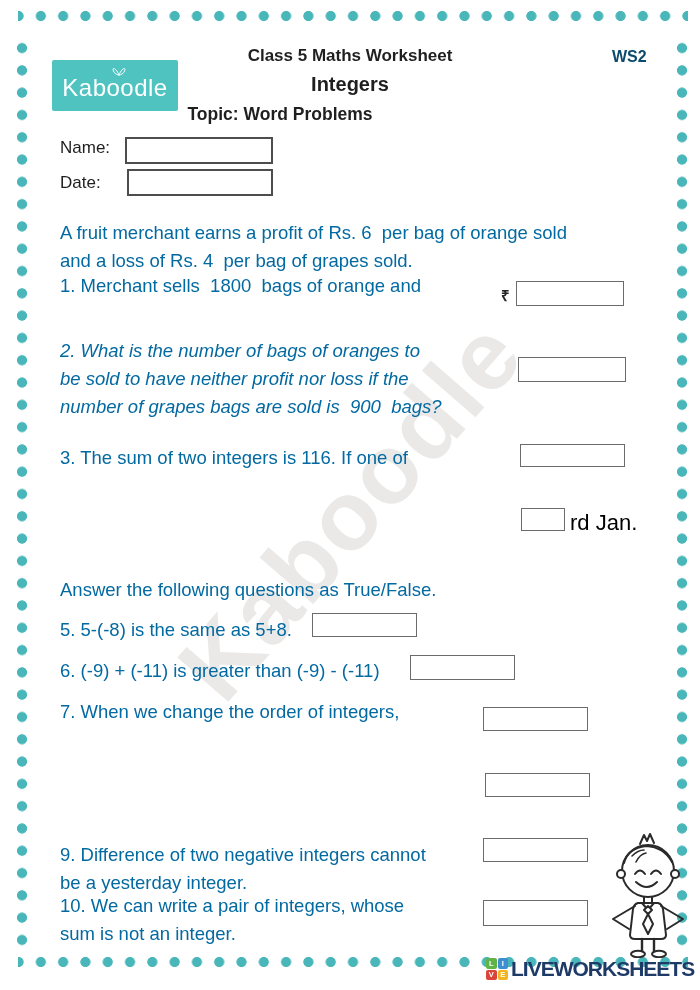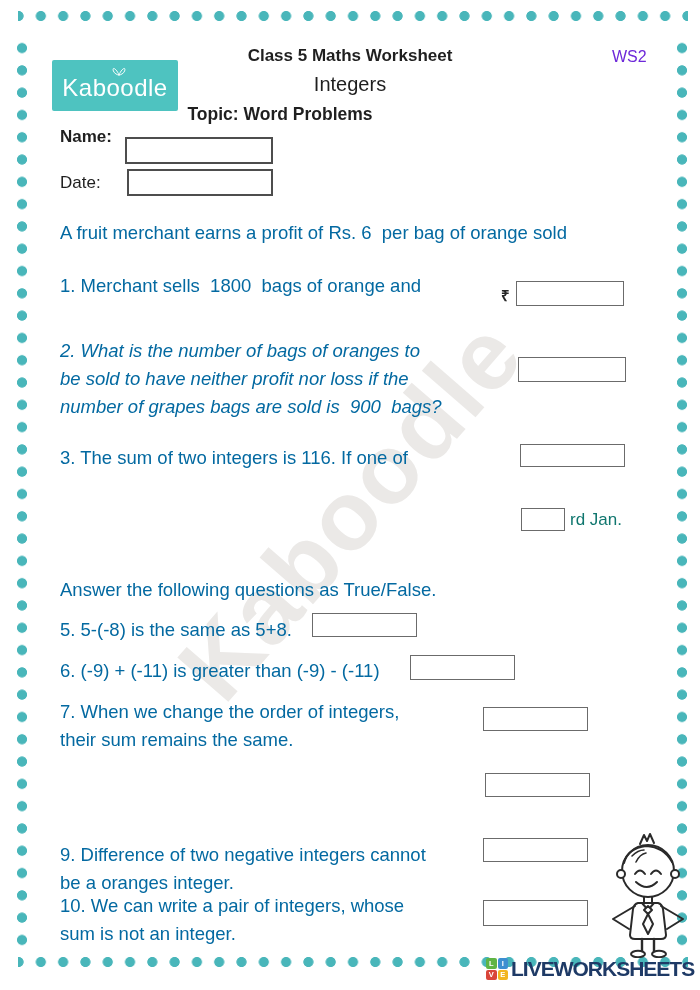--- a/index.html
+++ b/index.html
@@ -19,33 +19,33 @@
   }
   .content{position:absolute;inset:0;z-index:1;}
   
   .logo{
     position:absolute;left:52px;top:60px;width:126px;height:51px;background:#4ec3c0;
     border-radius:2px;display:flex;align-items:center;justify-content:center;
   }
   .logo-text{color:#fff;font-size:24px;font-weight:500;letter-spacing:.5px;margin-top:4px;}
   .butterfly{position:absolute;left:59px;top:5px;width:16px;height:12px;}
   .ws-title{position:absolute;left:0;top:46px;width:700px;text-align:center;font-size:17px;font-weight:600;color:#1f1f1f;}
-  .ws-code{position:absolute;left:612px;top:48px;font-size:16px;font-weight:400;color:#6d28d9;}
-  .ws-subject{position:absolute;left:0;top:73px;width:700px;text-align:center;font-size:20px;font-weight:400;color:#1f1f1f;}
+  .ws-code{position:absolute;left:612px;top:48px;font-size:16px;font-weight:700;color:#0c4a6e;}
+  .ws-subject{position:absolute;left:0;top:73px;width:700px;text-align:center;font-size:20px;font-weight:700;color:#1f1f1f;}
   .ws-topic{position:absolute;left:0;top:104px;width:560px;text-align:center;font-size:17.5px;font-weight:600;color:#1f1f1f;}
   
   .fld-label{position:absolute;font-size:17px;color:#1f1f1f;}
   .fld-input{position:absolute;border:2px solid #4d4d4d;background:#fff;box-sizing:border-box;font-family:"Liberation Sans",sans-serif;font-size:16px;padding:0 6px;outline:none;}
   
   .tblock{position:absolute;left:60px;font-size:18.5px;line-height:28px;color:#0369a1;}
   .tline{display:block;white-space:pre;}
   
   .ans{position:absolute;border:1.5px solid #6b6b6b;background:#fff;box-sizing:border-box;font-family:"Liberation Sans",sans-serif;font-size:16px;padding:0 6px;outline:none;}
   .rupee{position:absolute;left:501px;top:285px;font-size:15px;font-weight:600;color:#262626;}
-  .suffix{position:absolute;left:570px;top:510px;font-size:17px;color:#0f766e;}
+  .suffix{position:absolute;left:570px;top:510px;font-size:22px;color:#000000;}
   
   .boy{position:absolute;left:602px;top:832px;width:88px;height:126px;}
   .lws{position:absolute;left:486px;top:957px;display:flex;align-items:center;}
   .lws-grid{display:grid;grid-template-columns:10.5px 10.5px;grid-template-rows:10.5px 10.5px;gap:1px;margin-right:3px;}
   .lws-sq{border-radius:2px;color:#fff;font-size:7.5px;font-weight:bold;display:flex;align-items:center;justify-content:center;line-height:1;}
   .lws-word{font-size:21px;font-weight:bold;color:#1e3a66;letter-spacing:-1px;}
 </style>
 </head>
 <body>
 
@@ -64,27 +64,28 @@
       <svg class="butterfly" viewBox="0 0 20 14">
         <path d="M10 12 C7 4 1 1 3 7 C4 10 8 12 10 12 C12 12 16 10 17 7 C19 1 13 4 10 12" fill="none" stroke="#ffffff" stroke-width="1.2" stroke-linecap="round"></path>
       </svg>
       <span class="logo-text">Kaboodle</span>
     </div>
     <div class="ws-title">Class 5 Maths Worksheet</div>
     <div class="ws-code">WS2</div>
     <div class="ws-subject">Integers</div>
     <div class="ws-topic">Topic: Word Problems</div>
 
-    <span class="fld-label" style="left:60px;top:127px;font-weight:bold;">Name:</span>
+    <span class="fld-label" style="left:60px;top:138px;">Name:</span>
     <input class="fld-input" style="left: 125px; top: 137px; width: 148px; height: 27px;" type="text">
     <span class="fld-label" style="left:60px;top:173px;">Date:</span>
     <input class="fld-input" style="left: 127px; top: 169px; width: 146px; height: 27px;" type="text">
 
     <div class="tblock" style="top:219px;">
       <span class="tline">A fruit merchant earns a profit of Rs. 6  per bag of orange sold</span>
+      <span class="tline">and a loss of Rs. 4  per bag of grapes sold.</span>
     </div>
 
     <div class="tblock" style="top:272px;">
       <span class="tline">1. Merchant sells  1800  bags of orange and</span>
     </div>
     <span class="rupee">₹</span>
     <input class="ans" style="left: 516px; top: 281px; width: 108px; height: 25px;" type="text">
 
     <div class="tblock" style="top:337px;font-style:italic;">
       <span class="tline">2. What is the number of bags of oranges to</span>
@@ -110,29 +111,28 @@
     </div>
     <input class="ans" style="left: 312px; top: 613px; width: 105px; height: 24px;" type="text">
 
     <div class="tblock" style="top:657px;">
       <span class="tline">6. (-9) + (-11) is greater than (-9) - (-11)</span>
     </div>
     <input class="ans" style="left: 410px; top: 655px; width: 105px; height: 25px;" type="text">
 
     <div class="tblock" style="top:698px;">
       <span class="tline">7. When we change the order of integers,</span>
-      <span class="tline">their sum remains the same.</span>
     </div>
     <input class="ans" style="left: 483px; top: 707px; width: 105px; height: 24px;" type="text">
 
     <input class="ans" style="left: 485px; top: 773px; width: 105px; height: 24px;" type="text">
 
     <div class="tblock" style="top:829px;margin-top:12px;">
       <span class="tline">9. Difference of two negative integers cannot</span>
-      <span class="tline">be a oranges integer.</span>
+      <span class="tline">be a yesterday integer.</span>
     </div>
     <input class="ans" style="left: 483px; top: 838px; width: 105px; height: 24px;" type="text">
 
     <div class="tblock" style="top:892px;">
       <span class="tline">10. We can write a pair of integers, whose</span>
       <span class="tline">sum is not an integer.</span>
     </div>
     <input class="ans" style="left: 483px; top: 900px; width: 105px; height: 26px;" type="text">
 
     <svg class="boy" viewBox="0 0 88 126" fill="none" stroke="#2a2a2a" stroke-width="2" stroke-linecap="round" stroke-linejoin="round">

